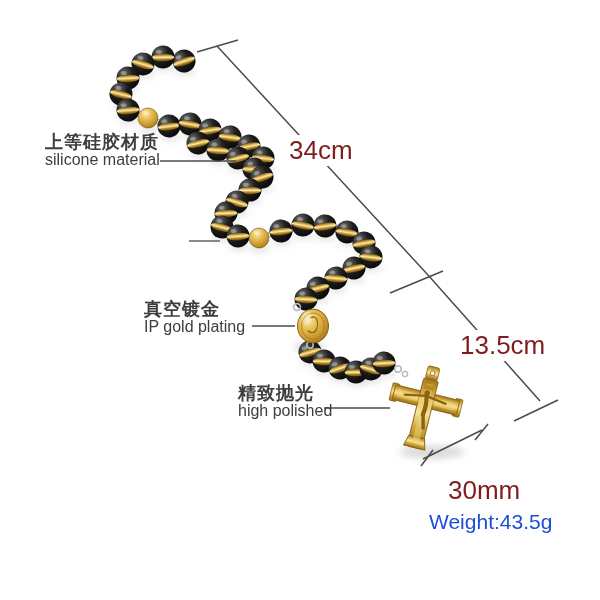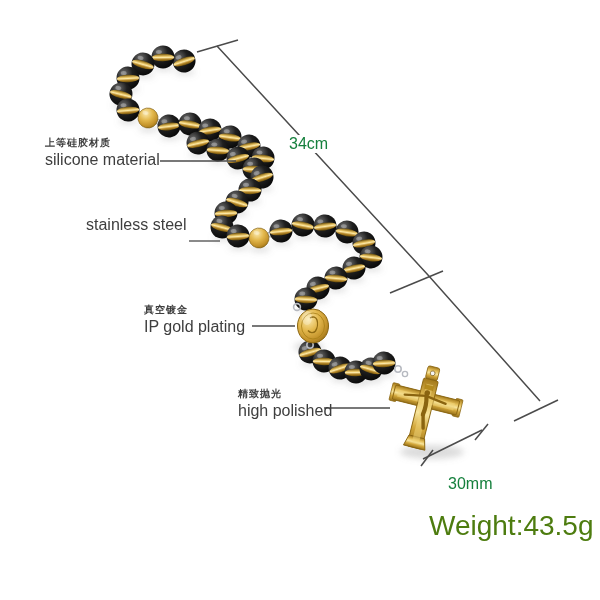--- a/index.html
+++ b/index.html
@@ -1,23 +1,23 @@
 <!DOCTYPE html>
 <html><head>
 <meta charset="utf-8">
 <style>
   html,body{margin:0;padding:0;background:#fff;}
   .stage{position:relative;width:600px;height:600px;background:#ffffff;overflow:hidden;
          font-family:"Liberation Sans", sans-serif;}
   .stage svg{position:absolute;left:0;top:0;}
   .lbl{position:absolute;color:#3e3e3e;}
-  .lbl .zh{font-size:10px;font-weight:bold;letter-spacing:1px;line-height:17px;white-space:nowrap;}
+  .lbl .zh{font-size:18px;font-weight:bold;letter-spacing:1px;line-height:17px;white-space:nowrap;}
   .lbl .en{font-size:16px;line-height:17px;white-space:nowrap;}
-  .dim{position:absolute;font-size:16px;color:#15803d;background:#ffffff;padding:0 3px;white-space:nowrap;}
-  .weight{position:absolute;font-size:28px;color:#4d7c0f;white-space:nowrap;}
+  .dim{position:absolute;font-size:26px;color:#7f1d1d;background:#ffffff;padding:0 3px;white-space:nowrap;}
+  .weight{position:absolute;font-size:21px;color:#1d4ed8;white-space:nowrap;}
 </style>
 </head>
 <body>
 
 <div class="stage">
 
   <svg width="600" height="600" viewBox="0 0 600 600">
     <defs>
       <radialGradient id="beadRad" cx="32%" cy="28%" r="85%">
         <stop offset="0%" stop-color="#6d6d6d"></stop>
@@ -383,28 +383,28 @@
       <line x1="252" y1="326" x2="295" y2="326"></line>
       <line x1="324" y1="408" x2="390" y2="408"></line>
     </g>
   </svg>
 
   <div class="lbl" style="left:45px;top:134px">
     <div class="zh">上等硅胶材质</div>
     <div class="en">silicone material</div>
   </div>
   <div class="lbl" style="left:86px;top:216px">
-    <div class="en">stainless steel</div>
   </div>
   <div class="lbl" style="left:238px;top:385px">
     <div class="zh">精致抛光</div>
     <div class="en">high polished</div>
   </div>
   <div class="lbl" style="left:144px;top:301px">
     <div class="zh">真空镀金</div>
     <div class="en">IP gold plating</div>
   </div>
 
   <div class="dim" style="left:286px;top:135px">34cm</div>
+  <div class="dim" style="left:457px;top:330px">13.5cm</div>
   <div class="dim" style="left:445px;top:475px">30mm</div>
   <div class="weight" style="left:429px;top:510px">Weight:43.5g</div>
 
 </div>
 
 </body></html>

